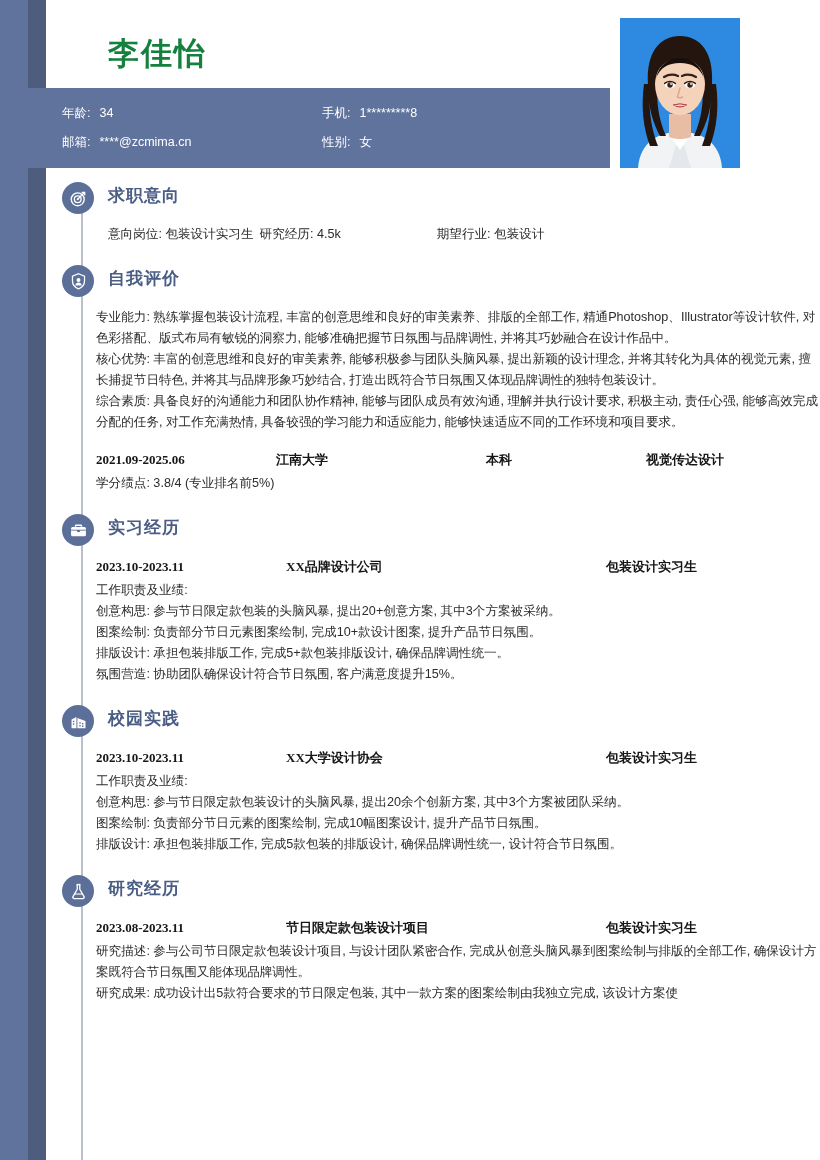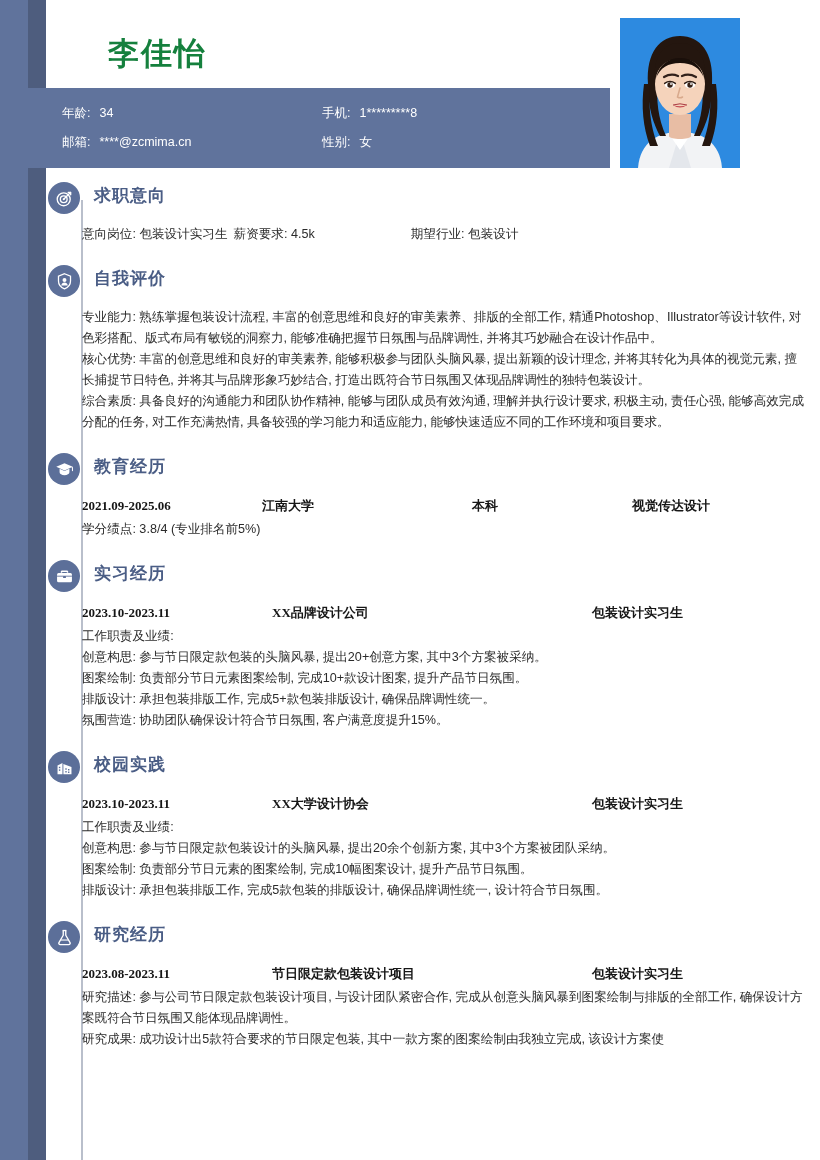--- a/index.html
+++ b/index.html
@@ -80,21 +80,21 @@
     position: absolute;
     left: 620px; top: 18px;
     width: 120px; height: 150px;
     background: #2d8ae0;
     overflow: hidden;
   }
 
   
   .content {
     position: absolute;
-    left: 32px; top: 178px;
+    left: 46px; top: 178px;
     width: 774px;
   }
   .timeline-rail {
     position: absolute;
     left: 81px; top: 200px;
     width: 2px; height: 960px;
     background: #b9bfcb;
   }
 
   .section {
@@ -133,21 +133,21 @@
   }
   .body-text p { margin: 0; }
 
   .intent-line {
     display: flex;
     font-size: 12.6px;
     color: #2b2b2b;
     line-height: 21px;
   }
   .intent-seg { white-space: nowrap; }
-  .intent-seg.pos { margin-right: 6px; }
+  .intent-seg.pos { margin-right: 6px; margin-left: 12px; }
   .intent-seg.sal { margin-right: 96px; }
 
   .entry-row {
     display: flex;
     font-size: 13px;
     font-weight: bold;
     color: #161616;
     line-height: 22px;
     margin-bottom: 2px;
     font-family: Liberation Serif, serif;
@@ -253,21 +253,21 @@
         </svg>
       </span>
       <span class="sec-title">求职意向</span>
     </div>
     <div class="intent-line">
       <span class="intent-seg pos">
         <span>意向岗位:</span>
         <span>包装设计实习生</span>
       </span>
       <span class="intent-seg sal">
-        <span>薪资要求:</span>
+        <span>研究经历:</span>
         <span>4.5k</span>
       </span>
       <span class="intent-seg">
         <span>期望行业:</span>
         <span>包装设计</span>
       </span>
     </div>
     <div class="sec-gap"></div>
   </div>
 
@@ -284,30 +284,20 @@
     </div>
     <div class="body-text">
       <p>专业能力: 熟练掌握包装设计流程, 丰富的创意思维和良好的审美素养、排版的全部工作, 精通Photoshop、Illustrator等设计软件, 对色彩搭配、版式布局有敏锐的洞察力, 能够准确把握节日氛围与品牌调性, 并将其巧妙融合在设计作品中。</p>
       <p>核心优势: 丰富的创意思维和良好的审美素养, 能够积极参与团队头脑风暴, 提出新颖的设计理念, 并将其转化为具体的视觉元素, 擅长捕捉节日特色, 并将其与品牌形象巧妙结合, 打造出既符合节日氛围又体现品牌调性的独特包装设计。</p>
       <p>综合素质: 具备良好的沟通能力和团队协作精神, 能够与团队成员有效沟通, 理解并执行设计要求, 积极主动, 责任心强, 能够高效完成分配的任务, 对工作充满热情, 具备较强的学习能力和适应能力, 能够快速适应不同的工作环境和项目要求。</p>
     </div>
     <div class="sec-gap"></div>
   </div>
 
   <div class="section">
-    <div class="sec-head">
-      <span class="sec-icon">
-        <svg width="19" height="19" viewBox="0 0 24 24" fill="#ffffff" stroke="none">
-          <path d="M12 4 L22.4 8.6 L12 13.2 L1.6 8.6 Z"></path>
-          <path d="M5.8 11.2 V15.6 C5.8 17.8 8.6 19.3 12 19.3 C15.4 19.3 18.2 17.8 18.2 15.6 V11.2 L12 14 Z"></path>
-          <rect x="21.4" y="8.6" width="1.3" height="5.6" rx="0.6"></rect>
-        </svg>
-      </span>
-      <span class="sec-title">教育经历</span>
-    </div>
     <div class="entry-row">
       <span class="entry-date">2021.09-2025.06</span>
       <span class="entry-org">江南大学</span>
       <span class="entry-degree">本科</span>
       <span class="entry-major">视觉传达设计</span>
     </div>
     <div class="body-text">
       <p>学分绩点: 3.8/4 (专业排名前5%)</p>
     </div>
     <div class="sec-gap"></div>

